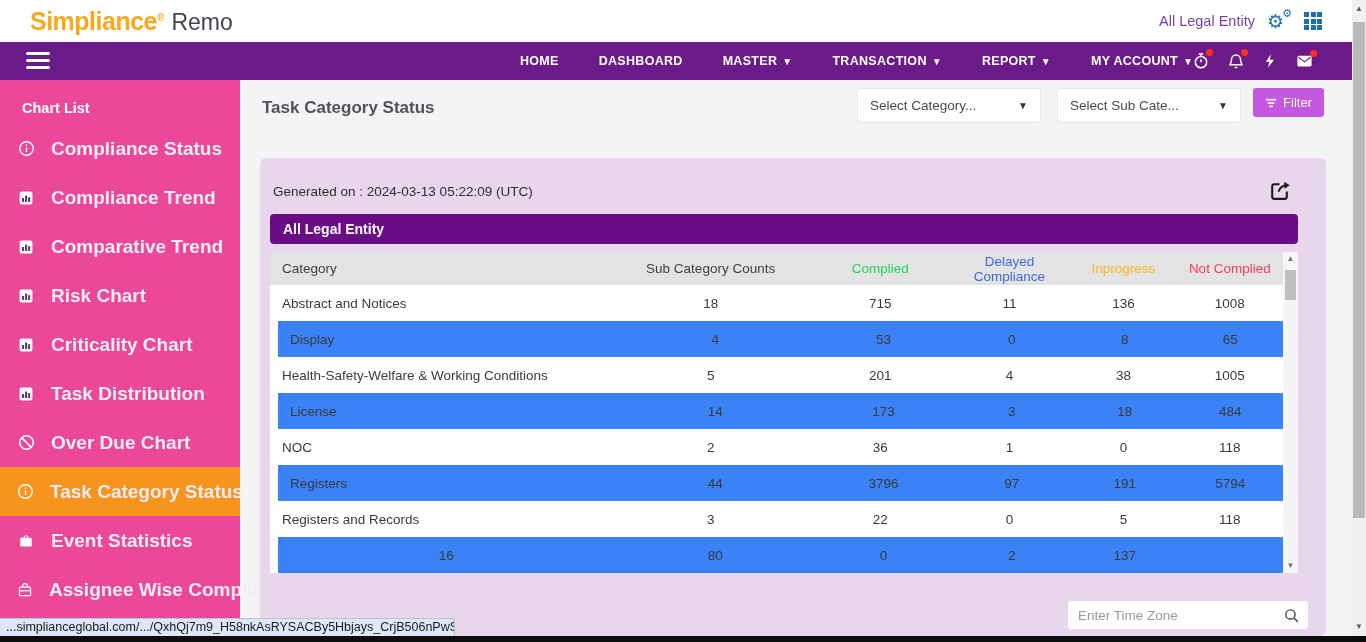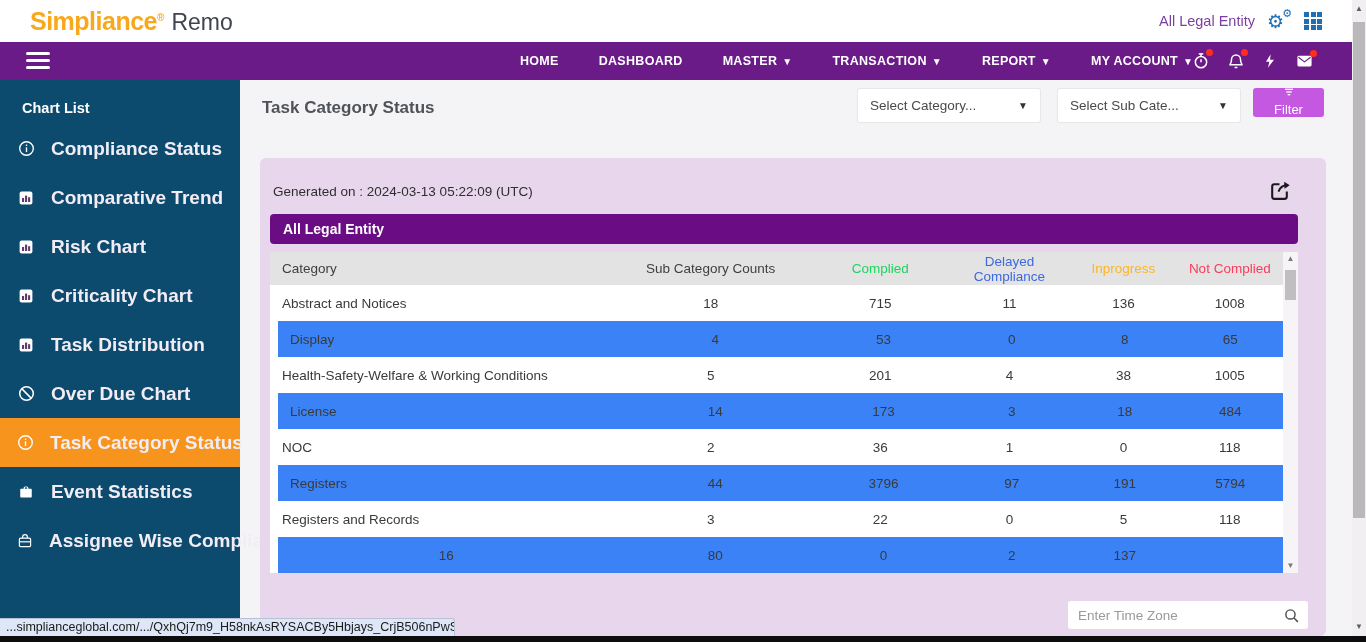--- a/index.html
+++ b/index.html
@@ -24,34 +24,34 @@
   .hamburger { position:absolute; left:26px; top:10px; width:24px; cursor:pointer; }
   .hamburger div { height:3px; background:#fff; border-radius:2px; margin-bottom:4px; }
   .nav-menu { position:absolute; left:520px; display:flex; align-items:center; gap:40px; }
   .nav-item { color:#fff; font-size:12.5px; font-weight:700; letter-spacing:0.3px; cursor:pointer; white-space:nowrap; }
   .nav-item .caret { font-size:10px; margin-left:5px; }
   .nav-icons { position:absolute; right:52px; display:flex; align-items:center; gap:17px; }
   .nav-ic { position:relative; display:flex; align-items:center; cursor:pointer; }
   .red-dot { position:absolute; top:-3px; right:-3px; width:7px; height:7px; border-radius:50%; background:#ff2d1f; }
 
   
-  .sidebar { position:absolute; left:0; top:80px; width:240px; height:556px; background:#0c4a6e; }
+  .sidebar { position:absolute; left:0; top:80px; width:240px; height:556px; background:#ec4899; }
   .sidebar-title { color:#ffffff; font-size:14.5px; font-weight:700; padding:20px 0 8px 22px; }
   .side-item { height:49px; display:flex; align-items:center; padding-left:17px; cursor:pointer; }
   .side-item .ic { width:18px; display:flex; justify-content:center; }
   .side-item .lbl { color:#f2edf5; font-size:19px; font-weight:600; margin-left:16px; white-space:nowrap; }
   .side-item.active { background:#f7941e; }
 
   
   .page-title { position:absolute; left:262px; top:98px; font-size:17px; font-weight:700; color:#4f5358; }
   .select-box { position:absolute; top:89px; height:33px; background:#fff; border-radius:2px; display:flex; align-items:center; justify-content:space-between; padding:0 12px; font-size:13.5px; color:#4a4a4a; cursor:pointer; box-shadow:0 0 0 1px #e7e7e7; }
   .select-box .caret { font-size:10px; color:#333; }
   #sel-cat { left:858px; width:182px; }
   #sel-sub { left:1058px; width:182px; }
-  .filter-btn { position:absolute; left:1253px; top:88px; width:71px; height:29px; background:#c558e1; border:none; border-radius:3px; color:#fff; font-size:13px; display:flex; align-items:center; justify-content:center; gap:6px; cursor:pointer; font-family:inherit;flex-direction:column; }
+  .filter-btn { position:absolute; left:1253px; top:88px; width:71px; height:29px; background:#c558e1; border:none; border-radius:3px; color:#fff; font-size:13px; display:flex; align-items:center; justify-content:center; gap:6px; cursor:pointer; font-family:inherit; }
 
   
   .panel { position:absolute; left:260px; top:158px; width:1066px; height:478px; background:#e8d7ec; border-radius:6px; }
   .generated { position:absolute; left:13px; top:26px; font-size:13.5px; color:#2f2f2f;text-align:center; }
   .export-btn { position:absolute; right:34px; top:20px; cursor:pointer; background:none; border:none; }
   .banner { position:absolute; left:10px; top:56px; width:1028px; height:30px; background:#6a0d84; border-radius:4px; color:#fff; font-size:14px; font-weight:700; line-height:30px; padding-left:13px; }
 
   
   .table-wrap { position:absolute; left:10px; top:94px; width:1028px; height:321px; background:#fff; }
   .t-scroll { position:absolute; right:0; top:0; width:15px; height:100%; background:#f6f4f6; }
@@ -170,20 +170,31 @@
     </div>
     <div class="side-item">
       <span class="ic">
           <svg viewBox="0 0 20 20" width="16" height="16">
             <rect x="2" y="2" width="16" height="16" rx="2.5" fill="#fff"></rect>
             <rect x="5" y="10" width="2.6" height="5" fill="#5e3a6f"></rect>
             <rect x="8.8" y="7" width="2.6" height="8" fill="#5e3a6f"></rect>
             <rect x="12.6" y="9" width="2.6" height="6" fill="#5e3a6f"></rect>
           </svg>
         </span>
+      <span class="lbl">Compliance Trend</span>
+    </div>
+    <div class="side-item">
+      <span class="ic">
+          <svg viewBox="0 0 20 20" width="16" height="16">
+            <rect x="2" y="2" width="16" height="16" rx="2.5" fill="#fff"></rect>
+            <rect x="5" y="10" width="2.6" height="5" fill="#5e3a6f"></rect>
+            <rect x="8.8" y="7" width="2.6" height="8" fill="#5e3a6f"></rect>
+            <rect x="12.6" y="9" width="2.6" height="6" fill="#5e3a6f"></rect>
+          </svg>
+        </span>
       <span class="lbl">Comparative Trend</span>
     </div>
     <div class="side-item">
       <span class="ic">
           <svg viewBox="0 0 20 20" width="16" height="16">
             <rect x="2" y="2" width="16" height="16" rx="2.5" fill="#fff"></rect>
             <rect x="5" y="10" width="2.6" height="5" fill="#5e3a6f"></rect>
             <rect x="8.8" y="7" width="2.6" height="8" fill="#5e3a6f"></rect>
             <rect x="12.6" y="9" width="2.6" height="6" fill="#5e3a6f"></rect>
           </svg>

